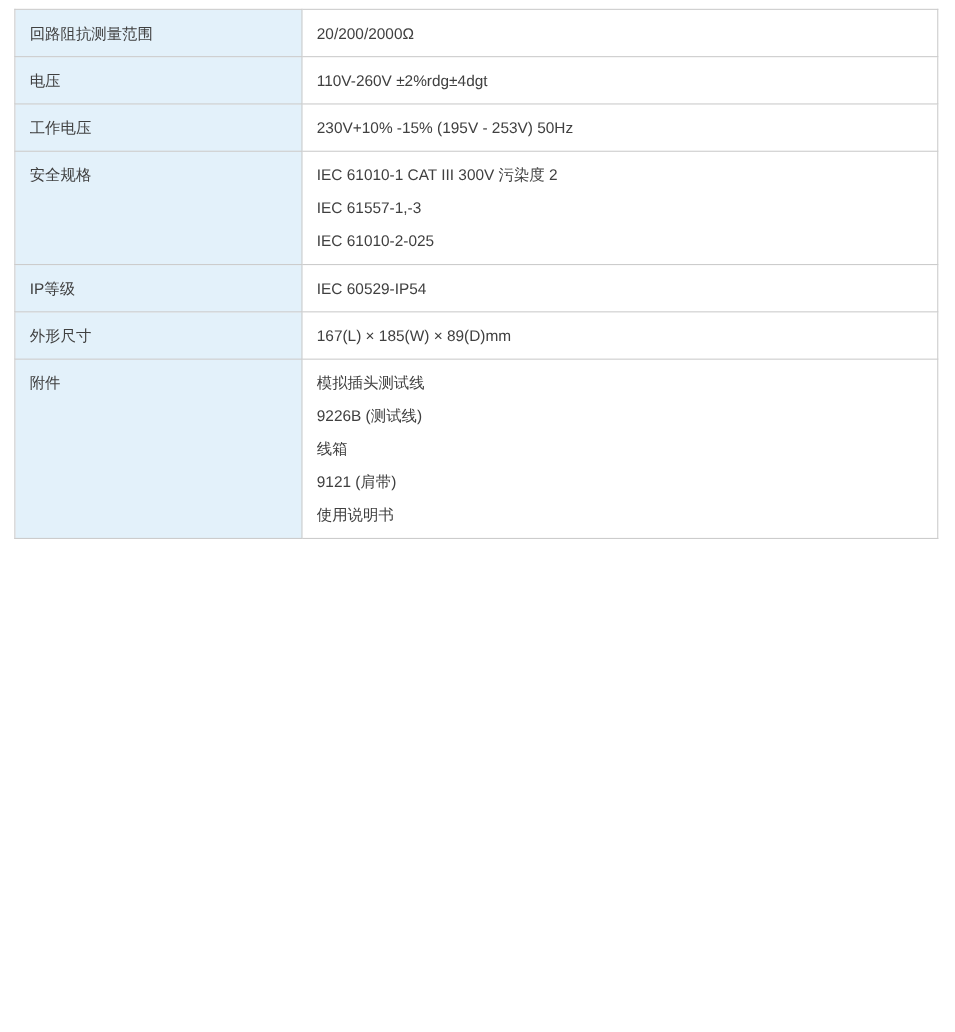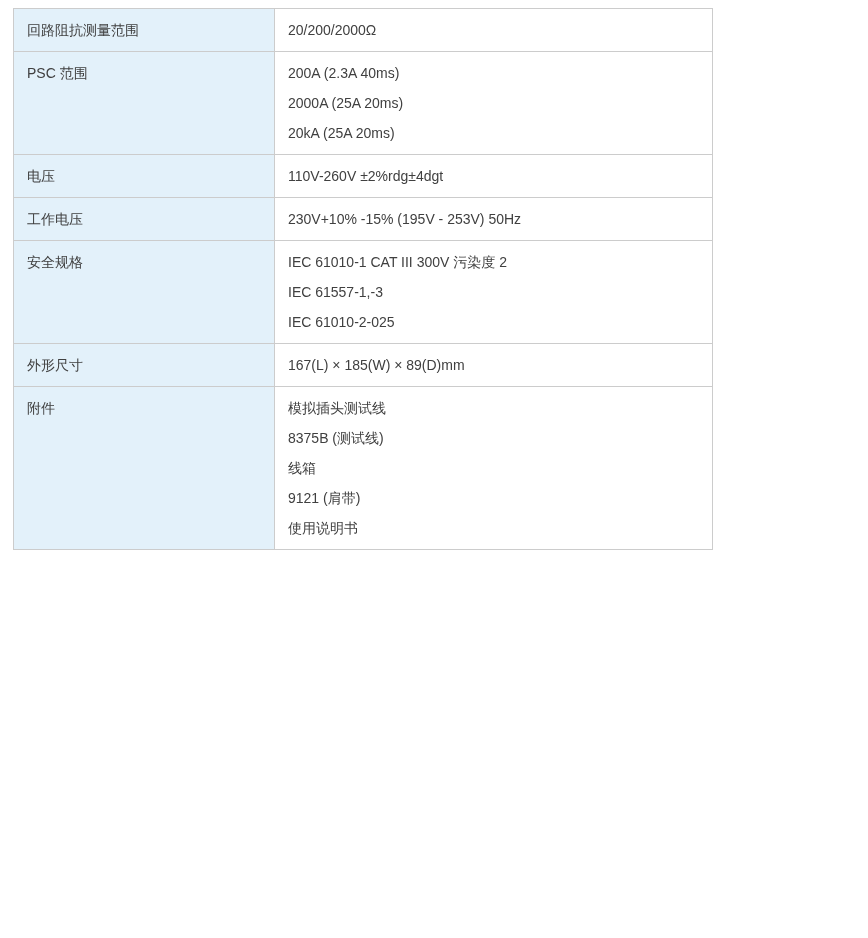--- a/index.html
+++ b/index.html
@@ -12,21 +12,21 @@
   }
   .page {
     width: 868px;
     height: 938px;
     background: #ffffff;
     box-sizing: border-box;
   }
   table.spec-table {
     border-collapse: collapse;
     margin: 8px 0 0 13px;
-    width: 700px;
+    width: 840px;
     table-layout: fixed;
     background: #ffffff;
   }
   table.spec-table td {
     border: 1px solid #cccccc;
     vertical-align: top;
     font-size: 14px;
     color: #404040;
     padding: 6px 13px;
     line-height: 30px;
@@ -53,58 +53,56 @@
 <div class="page">
   <table class="spec-table">
     <tbody id="spec-body">
         <tr>
           <td class="label-cell">回路阻抗测量范围</td>
           <td class="value-cell">
             <div class="value-line">20/200/2000Ω</div>
           </td>
         </tr>
         <tr>
-          <td class="label-cell">PSC 范围</td>
-          <td class="value-cell">
-            <div class="value-line">200A (2.3A 40ms)</div>
-            <div class="value-line">2000A (25A 20ms)</div>
-            <div class="value-line">20kA (25A 20ms)</div>
-          </td>
-        </tr>
-        <tr>
           <td class="label-cell">电压</td>
           <td class="value-cell">
             <div class="value-line">110V-260V ±2%rdg±4dgt</div>
           </td>
         </tr>
         <tr>
           <td class="label-cell">工作电压</td>
           <td class="value-cell">
             <div class="value-line">230V+10% -15% (195V - 253V) 50Hz</div>
           </td>
         </tr>
         <tr>
           <td class="label-cell">安全规格</td>
           <td class="value-cell">
             <div class="value-line">IEC 61010-1 CAT III 300V 污染度 2</div>
             <div class="value-line">IEC 61557-1,-3</div>
             <div class="value-line">IEC 61010-2-025</div>
           </td>
         </tr>
         <tr>
+          <td class="label-cell">IP等级</td>
+          <td class="value-cell">
+            <div class="value-line">IEC 60529-IP54</div>
+          </td>
+        </tr>
+        <tr>
           <td class="label-cell">外形尺寸</td>
           <td class="value-cell">
             <div class="value-line">167(L) × 185(W) × 89(D)mm</div>
           </td>
         </tr>
         <tr>
           <td class="label-cell">附件</td>
           <td class="value-cell">
             <div class="value-line">模拟插头测试线</div>
-            <div class="value-line">8375B (测试线)</div>
+            <div class="value-line">9226B (测试线)</div>
             <div class="value-line">线箱</div>
             <div class="value-line">9121 (肩带)</div>
             <div class="value-line">使用说明书</div>
           </td>
         </tr>
       </tbody>
   </table>
 </div>
 
 </body></html>

